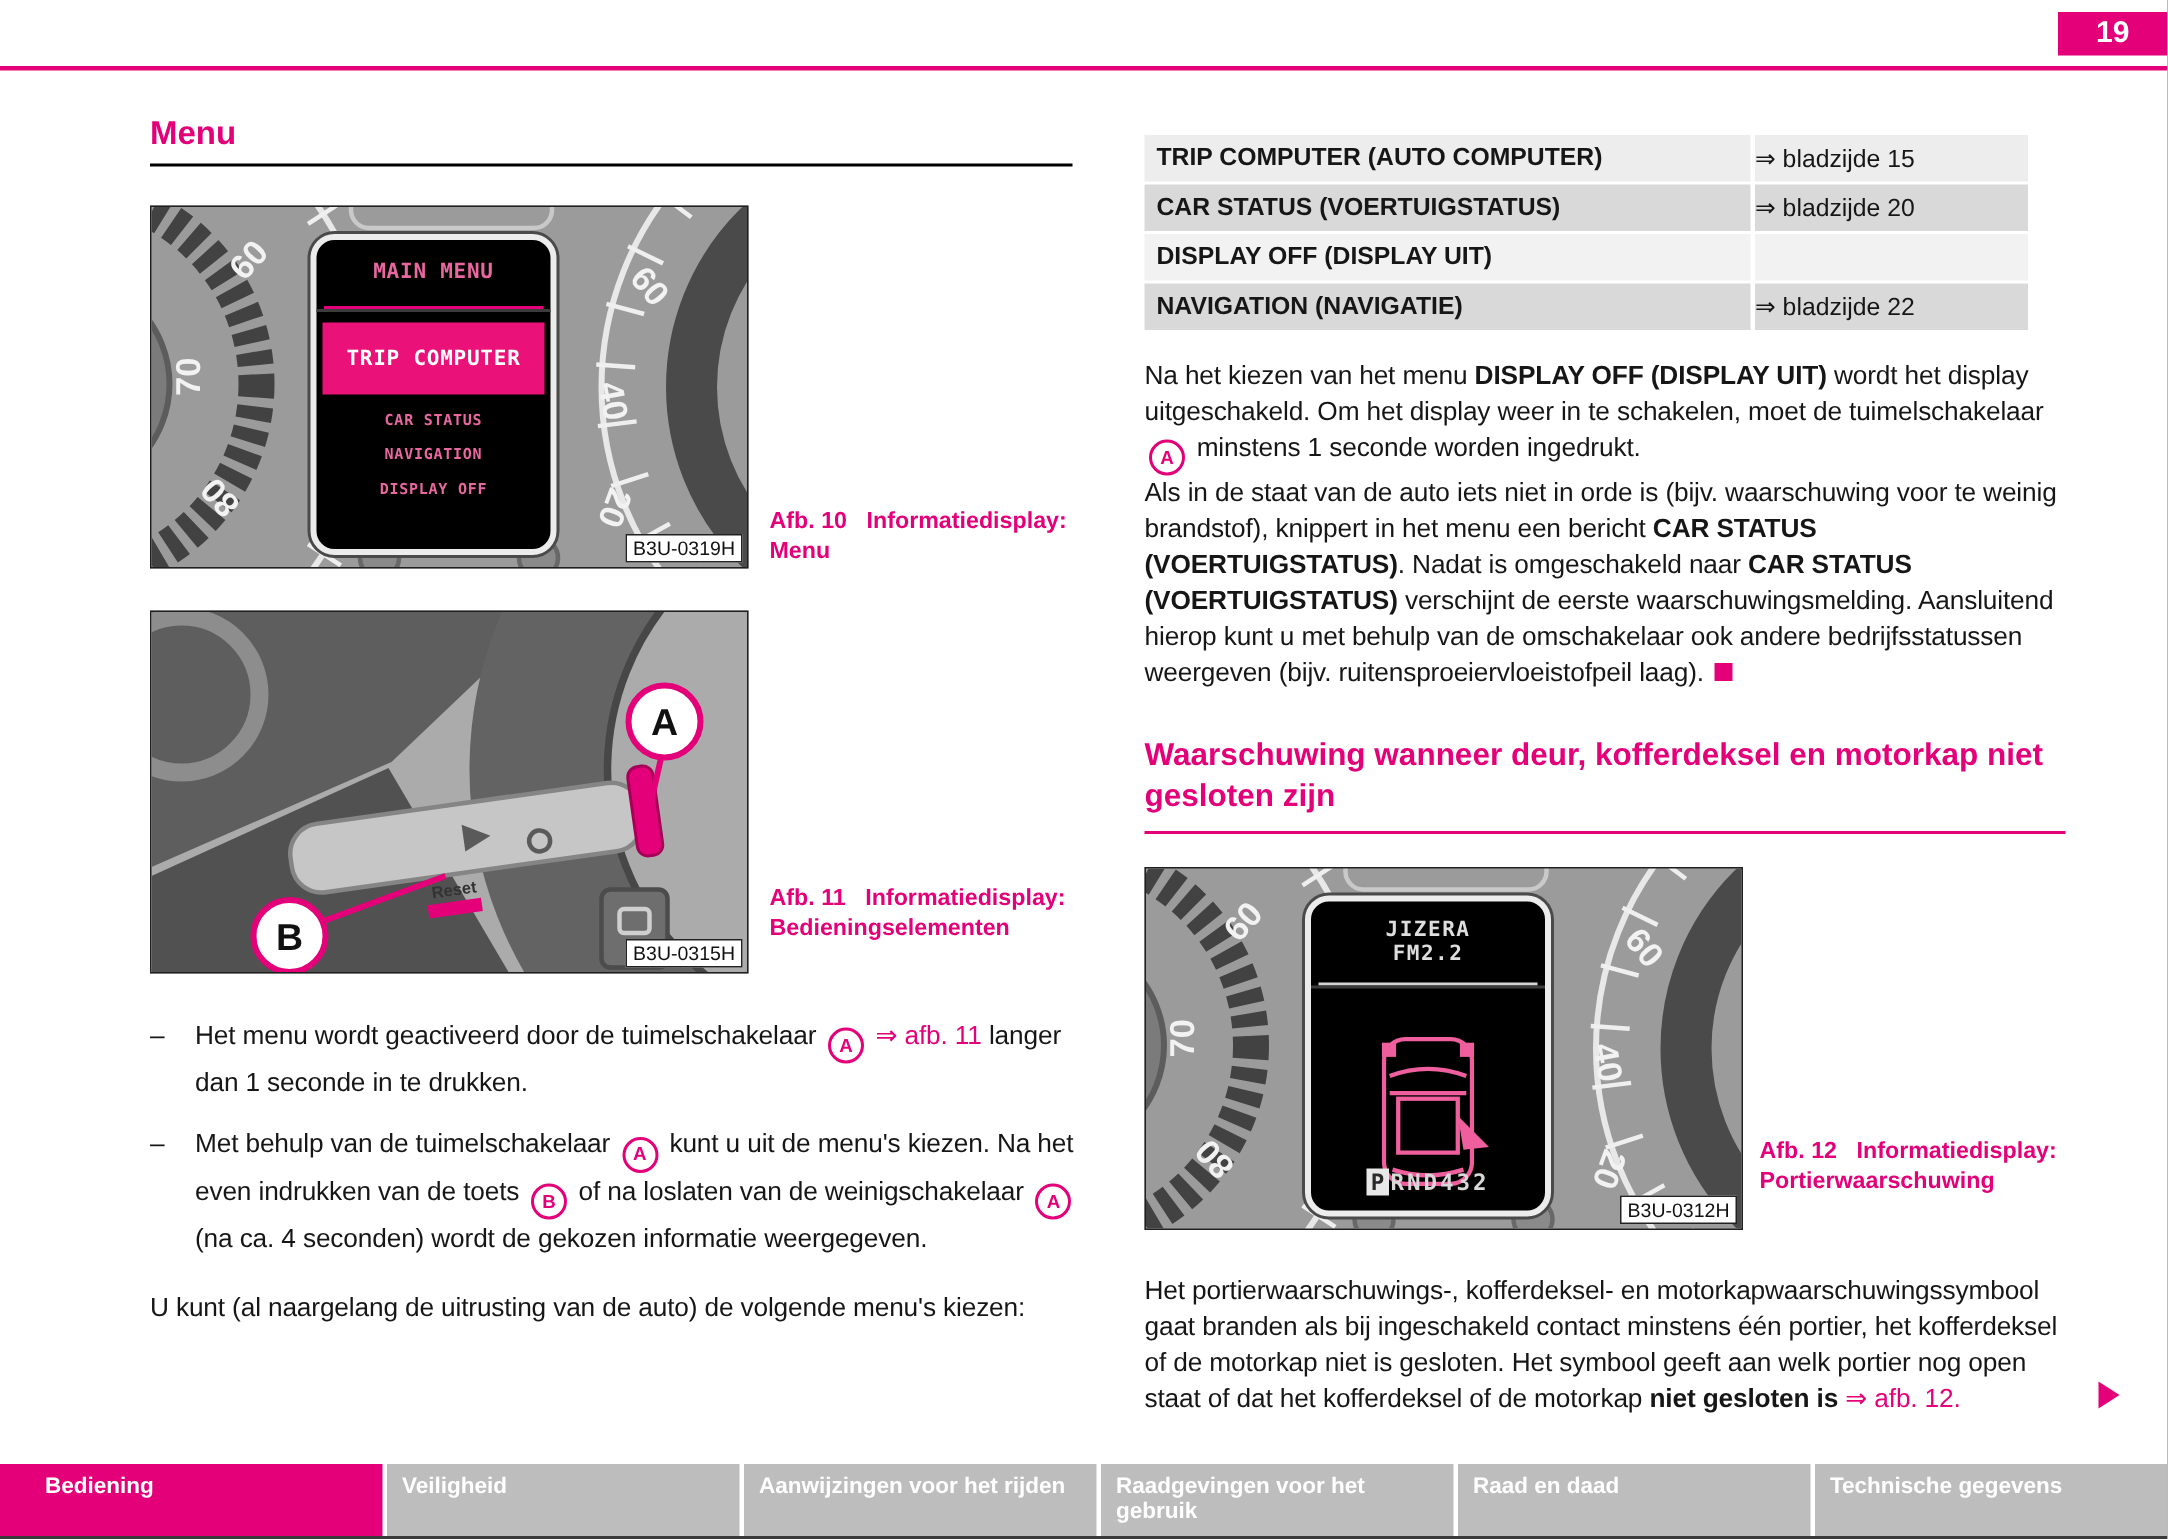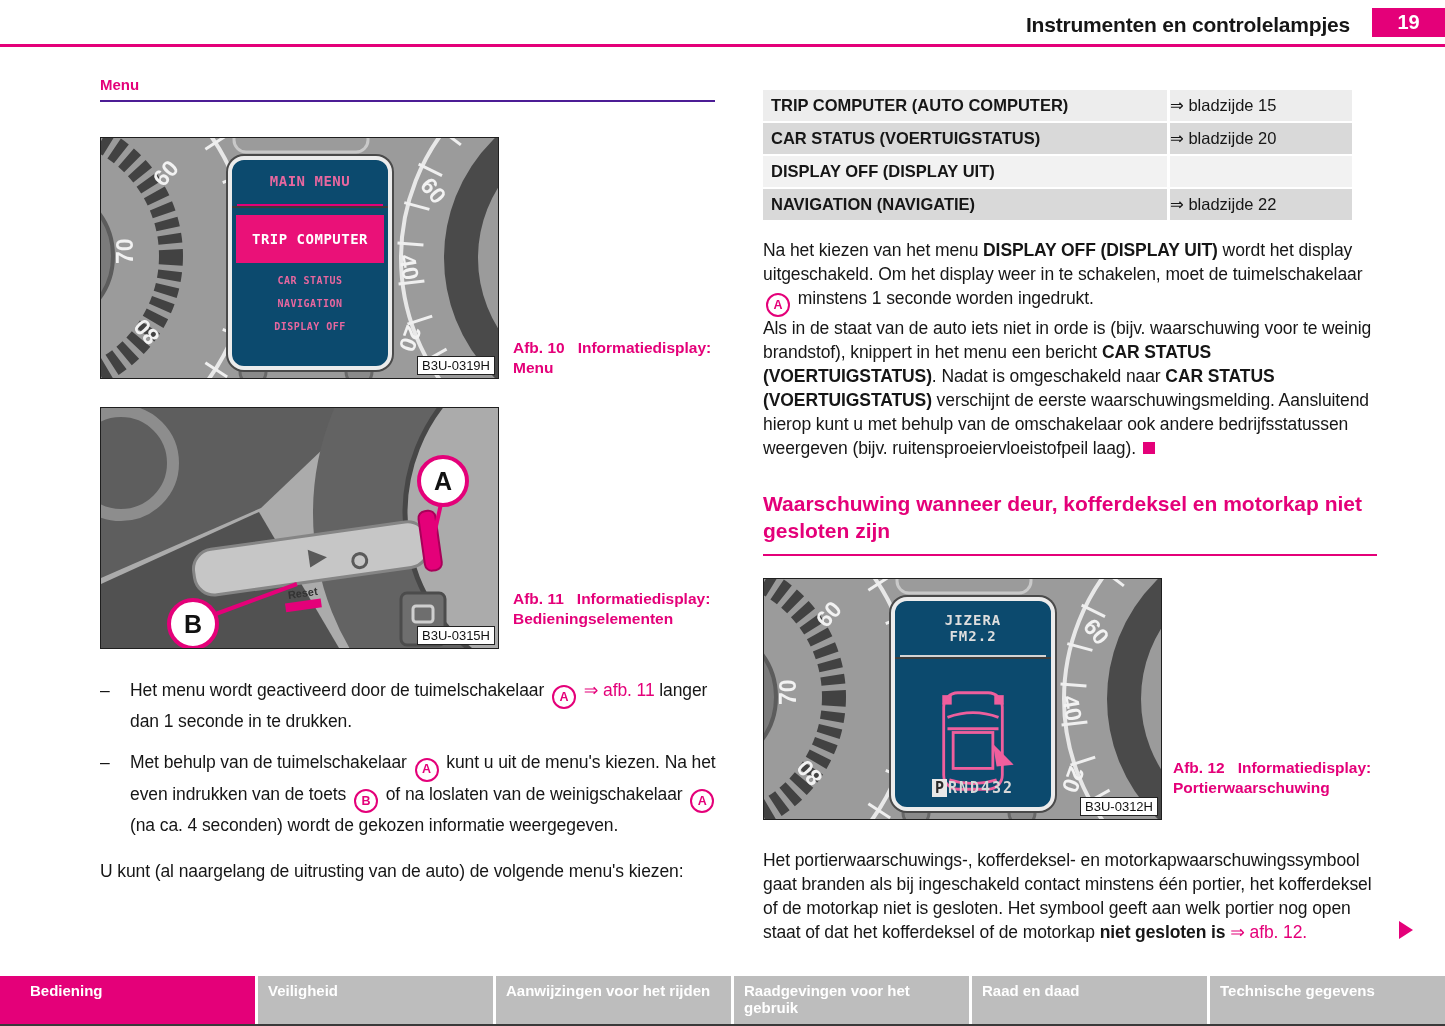--- a/index.html
+++ b/index.html
@@ -6,22 +6,22 @@
   .page{position:relative;width:1445px;height:1026px;background:#fff;overflow:hidden;
         font-family:"Liberation Sans",sans-serif;color:#161616;}
   .m{color:#e40079;}
   .b{font-weight:bold;}
   
   .hdr-title{position:absolute;top:13px;right:95px;font-size:21px;font-weight:bold;letter-spacing:-.2px;}
   .hdr-pagebox{position:absolute;top:8px;right:0;width:73px;height:29px;background:#e40079;
                color:#fff;font-size:20px;font-weight:bold;display:flex;align-items:center;justify-content:center;}
   .hdr-rule{position:absolute;top:44px;left:0;right:0;height:3px;background:#e40079;}
   
-  .h-menu{position:absolute;left:100px;top:76px;width:615px;font-size:15px;font-weight:bold;color:#e40079;
-          border-bottom:2px solid #4c1d95;padding-bottom:7px;}
+  .h-menu{position:absolute;left:100px;top:76px;width:615px;font-size:22px;font-weight:bold;color:#e40079;
+          border-bottom:2px solid #000000;padding-bottom:7px;}
   .h-warn{position:absolute;left:763px;top:490px;width:614px;font-size:21px;font-weight:bold;color:#e40079;
           line-height:1.3;border-bottom:2px solid #e40079;padding-bottom:9px;}
   
   .para{position:absolute;font-size:17.5px;line-height:24px;letter-spacing:-.1px;}
   .bullets{position:absolute;left:100px;top:678px;width:620px;font-size:17.5px;line-height:24px;letter-spacing:-.1px;}
   .bullet{display:flex;margin-bottom:17px;}
   .bullet .dash{width:30px;flex:0 0 30px;}
   .intro{margin-top:22px;}
   .circ{display:inline-flex;align-items:center;justify-content:center;width:20px;height:20px;
         border:2px solid #e40079;border-radius:50%;color:#e40079;font-weight:bold;font-size:12.5px;
@@ -35,21 +35,21 @@
   .rowA .mcell-label,.rowA .mcell-ref{background:#ededed;}
   .rowB .mcell-label,.rowB .mcell-ref{background:#d9d9d9;}
   .rowC .mcell-label,.rowC .mcell-ref{background:#f2f2f2;}
   
   .fig{position:absolute;width:397px;height:240px;border:1px solid #1f1f1f;background:#9b9b9b;overflow:hidden;}
   .imgtag{position:absolute;right:3px;bottom:3px;background:#fff;border:1px solid #222;
           font-size:13px;padding:0 4px;color:#111;line-height:17px;}
   .fig-caption{position:absolute;width:210px;font-size:15.5px;font-weight:bold;color:#e40079;line-height:1.28;}
   .cap-label{margin-right:13px;}
   
-  .screen{position:absolute;left:127px;top:18px;width:156px;height:206px;background:#0c4a6e;
+  .screen{position:absolute;left:106px;top:18px;width:156px;height:206px;background:#000000;
           border:4px solid #ececec;border-radius:16px;box-shadow:0 0 0 2px #4a4a4a;
           font-family:"DejaVu Sans Mono",monospace;font-weight:bold;}
   .d-title{color:#e8679f;font-size:14px;letter-spacing:.5px;text-align:center;margin-top:13px;}
   .d-station,.d-freq{color:#dedede;font-size:14px;letter-spacing:1px;text-align:center;}
   .d-station{margin-top:11px;}
   .d-rule{height:2px;background:#e40079;margin:15px 5px 0;}
   .d-rule2{height:2px;background:#3c3c3c;margin:0 0;}
   .d-rule-w{height:2px;background:#d4d4d4;margin:11px 5px 0;}
   .d-rule2-w{height:2px;background:#3c3c3c;}
   .d-selected{background:#ea1178;color:#fff;font-size:14px;letter-spacing:.5px;text-align:center;
@@ -66,21 +66,20 @@
   .fcell.active{background:#e40079;padding-left:30px;}
   .bottomline{position:absolute;left:0;right:0;bottom:0;height:2px;background:#3a3a3a;}
   .tri-next{position:absolute;left:1399px;top:921px;width:0;height:0;
             border-left:14px solid #e40079;border-top:9px solid transparent;border-bottom:9px solid transparent;}
 </style>
 </head>
 <body>
 
 <div class="page">
 
-  <div class="hdr-title">Instrumenten en controlelampjes</div>
   <div class="hdr-pagebox">19</div>
   <div class="hdr-rule"></div>
 
   <div class="h-menu">Menu</div>
 
   <div class="fig" style="left:100px;top:137px;">
     <svg width="397" height="240" viewBox="0 0 397 240">
       <rect x="0" y="0" width="397" height="240" fill="#9b9b9b"></rect>
       <rect x="133" y="-30" width="134" height="44" rx="12" fill="none" stroke="#c9c9c9" stroke-width="3"></rect>
 

